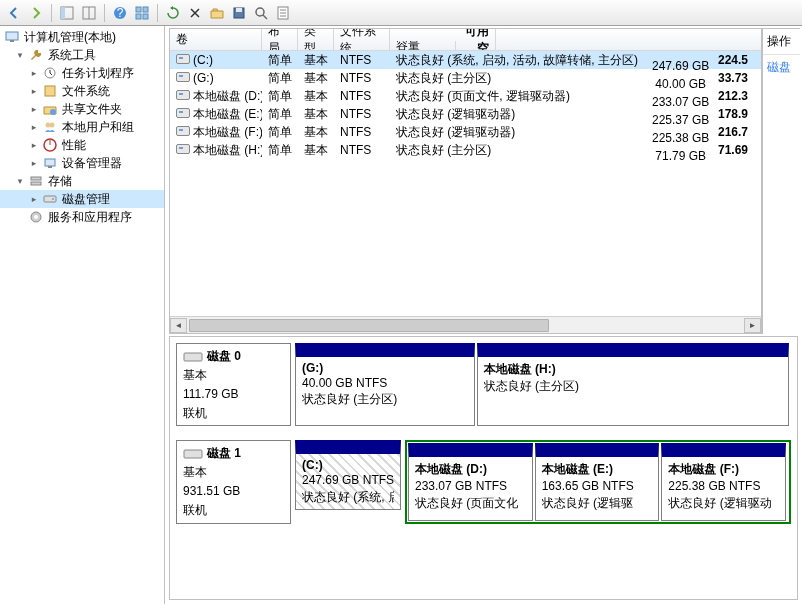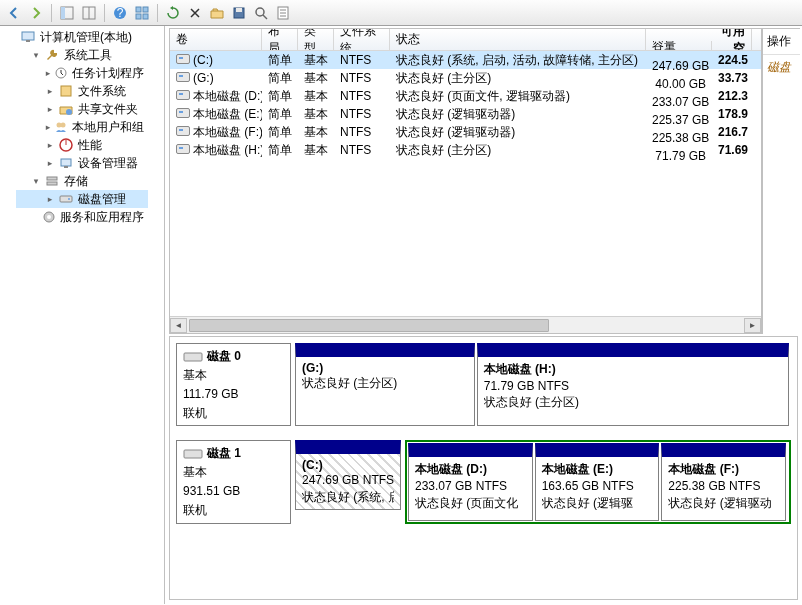--- a/index.html
+++ b/index.html
@@ -2,41 +2,41 @@
 <html><head>
 <meta charset="utf-8">
 <style>
 * { box-sizing: border-box; margin: 0; padding: 0; font-family: "Microsoft YaHei", "SimSun", Tahoma, sans-serif; font-size: 12px; }
 body { background: #fff; width: 802px; height: 605px; overflow: hidden; }
 .toolbar { height: 26px; background: linear-gradient(#fdfdfd, #e8e8e8); border-bottom: 1px solid #a0a0a0; display: flex; align-items: center; padding: 0 4px; gap: 2px; }
 .tb-btn { width: 20px; height: 20px; display: flex; align-items: center; justify-content: center; border-radius: 2px; }
 .tb-sep { width: 1px; height: 18px; background: #c0c0c0; margin: 0 3px; }
 .main { display: flex; height: 578px; }
 .left-panel { width: 165px; border-right: 1px solid #c0c0c0; overflow: hidden; }
-.tree-root { padding: 2px 16px; }
+.tree-root { padding: 2px 0; }
 .tree-item { display: flex; align-items: center; height: 18px; padding: 1px 2px; white-space: nowrap; cursor: default; }
 .tree-item.selected { background: #cce8ff; }
 .tree-expand { width: 12px; height: 12px; display: flex; align-items: center; justify-content: center; color: #666; font-size: 9px; }
 .tree-icon { width: 16px; height: 16px; margin: 0 2px; display: flex; align-items: center; justify-content: center; }
 .tree-label { padding: 0 2px; }
 .right-panel { flex: 1; display: flex; flex-direction: column; }
 .right-top { display: flex; height: 310px; }
 .vol-list { flex: 1; border: 1px solid #c0c0c0; margin: 2px 0 2px 4px; display: flex; flex-direction: column; }
 .vol-header { display: flex; background: linear-gradient(#fff, #eef2f7); border-bottom: 1px solid #d8d8d8; height: 22px; }
 .vol-hcol { border-right: 1px solid #d8d8d8; padding: 3px 6px; display: flex; align-items: center; overflow: hidden; }
 .vol-body { flex: 1; overflow: auto; }
 .vol-row { display: flex; height: 18px; align-items: center; }
 .vol-row.selected { background: #cce8ff; }
 .vol-cell { padding: 1px 6px; overflow: hidden; white-space: nowrap; }
 .scroll-track { height: 17px; border-top: 1px solid #d0d0d0; background: #f0f0f0; display: flex; align-items: center; }
 .scroll-thumb { height: 13px; background: #cdcdcd; border: 1px solid #b0b0b0; border-radius: 1px; margin-left: 2px; width: 360px; }
 .scroll-btn { width: 17px; height: 15px; background: #e8e8e8; border: 1px solid #c0c0c0; display: flex; align-items: center; justify-content: center; font-size: 8px; color: #555; }
 .action-panel { width: 38px; border-left: 1px solid #c0c0c0; border-top: 1px solid #c0c0c0; margin: 2px 2px 2px 0; background: #fff; }
 .action-hdr { padding: 4px; border-bottom: 1px solid #e0e0e0; }
-.action-link { padding: 4px; color: #a16207; font-style: italic; }
+.action-link { padding: 4px; color: #3b82f6; }
 .disk-area { flex: 1; border: 1px solid #c0c0c0; margin: 0 4px 4px 4px; overflow: auto; padding: 6px; }
 .disk-row { display: flex; margin-bottom: 14px; }
 .disk-info { width: 115px; border: 1px solid #808080; padding: 4px 6px; background: #fff; }
 .disk-icon-row { display: flex; align-items: center; gap: 4px; }
 .disk-title { font-weight: bold; }
 .disk-body-lines { margin-top: 2px; line-height: 1.4; }
 .part-strip { flex: 1; display: flex; margin-left: 4px; }
 .part-box { border: 1px solid #808080; border-top: 14px solid #00008b; margin-right: 2px; padding: 4px 6px; background: #fff; min-width: 0; }
 .part-box.hatched { background: repeating-linear-gradient(45deg, #fff, #fff 5px, #d8d8d8 5px, #d8d8d8 7px); }
 .part-title { font-weight: bold; }
@@ -250,21 +250,20 @@
   </div>
 
   <div class="right-panel">
     <div class="right-top">
       <div class="vol-list">
         <div class="vol-header">
           <div class="vol-hcol col-vol">卷</div>
           <div class="vol-hcol col-layout">布局</div>
           <div class="vol-hcol col-type">类型</div>
           <div class="vol-hcol col-fs">文件系统</div>
-          <div class="vol-hcol col-status">状态</div>
           <div class="vol-hcol col-cap">容量</div>
           <div class="vol-hcol col-free">可用空</div>
         </div>
         <div class="vol-body" id="vol-body">
             <div class="vol-row selected">
               <div class="vol-cell col-vol"><span class="drive-ico"></span>(C:)</div>
               <div class="vol-cell col-layout">简单</div>
               <div class="vol-cell col-type">基本</div>
               <div class="vol-cell col-fs">NTFS</div>
               <div class="vol-cell col-status">状态良好 (系统, 启动, 活动, 故障转储, 主分区)</div>
@@ -341,25 +340,25 @@
               </span>
               <span class="disk-title">磁盘 0</span>
             </div>
             <div class="disk-body-lines">基本</div>
             <div class="disk-body-lines">111.79 GB</div>
             <div class="disk-body-lines">联机</div>
           </div>
           <div class="part-strip">
             <div class="part-box " style="flex:40">
               <div class="part-title">(G:)</div>
+              <div class="part-lines">40.00 GB NTFS</div>
               <div class="part-lines">状态良好 (主分区)</div>
             </div>
             <div class="part-box " style="flex:72">
               <div class="part-title">本地磁盘   (H:)</div>
-              <div class="part-lines">71.79 GB NTFS</div>
               <div class="part-lines">状态良好 (主分区)</div>
             </div>
           </div>
         </div>
         <div class="disk-row">
           <div class="disk-info">
             <div class="disk-icon-row">
               <span>
                 <svg width="20" height="16">
                   <rect x="1" y="4" width="18" height="8" rx="1" fill="#e0e0e0" stroke="#888"></rect>

